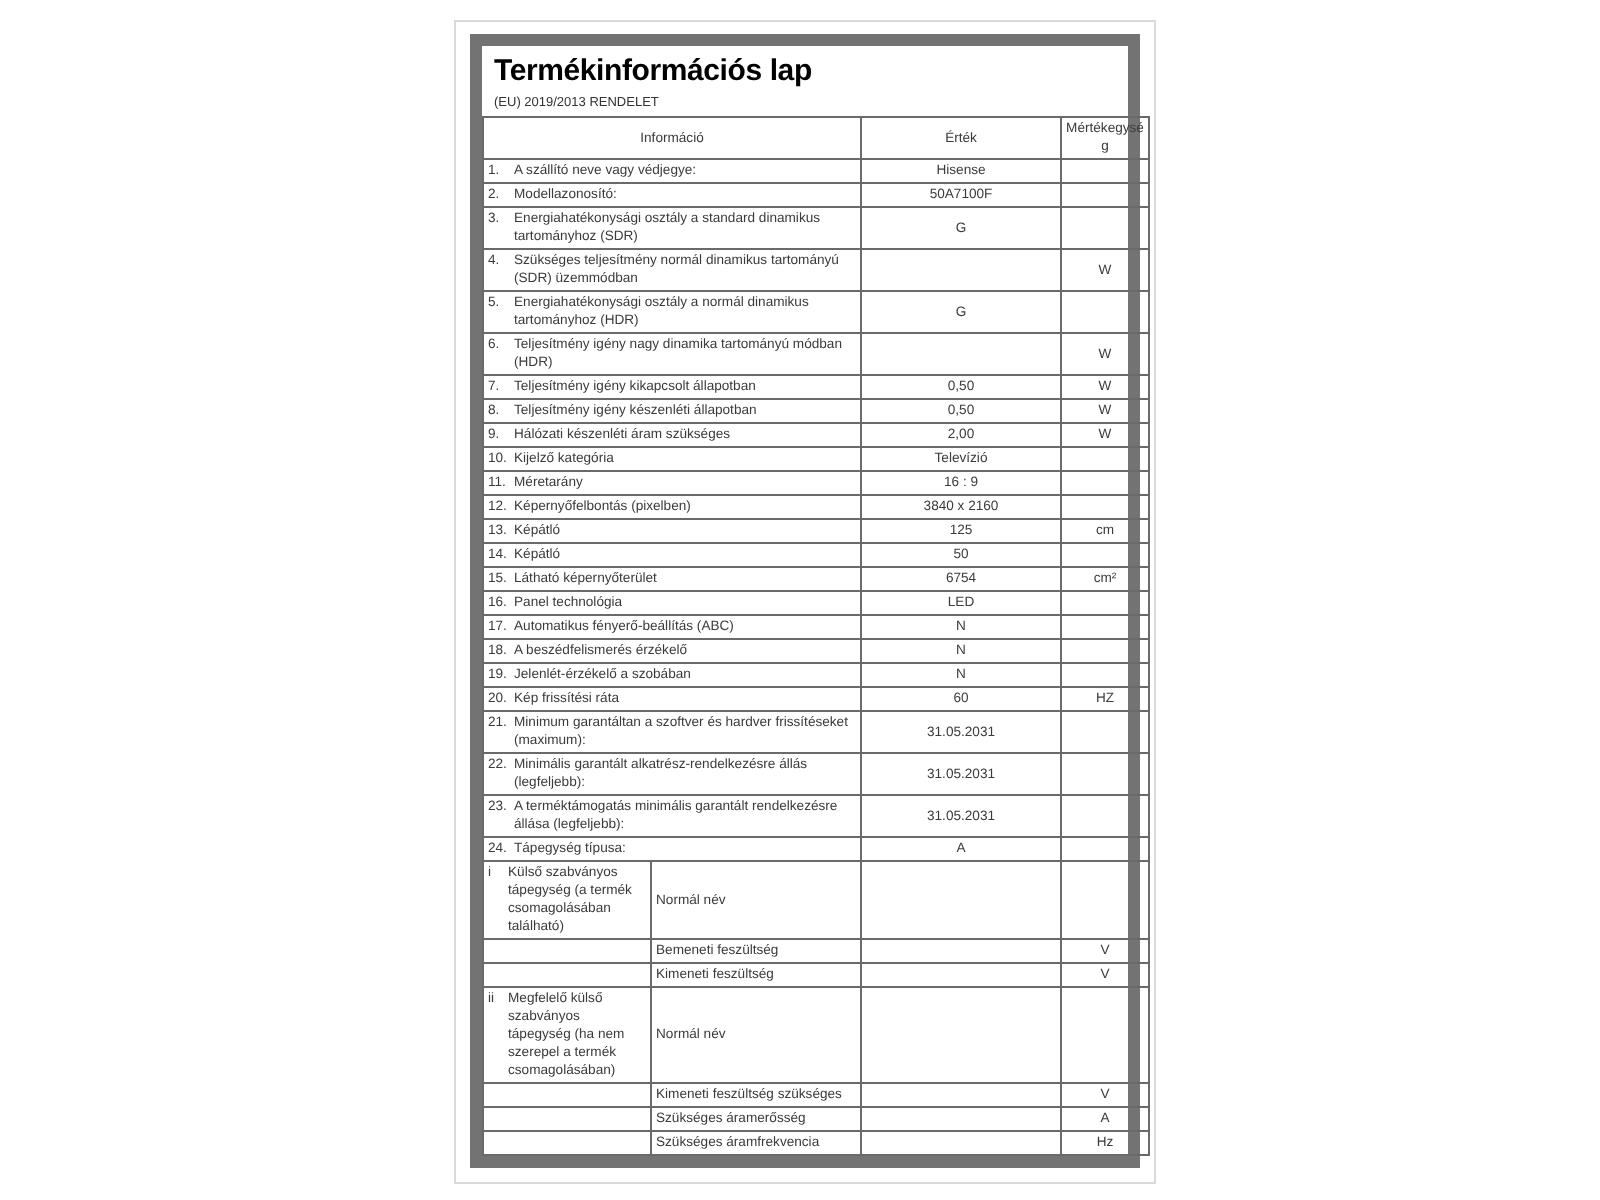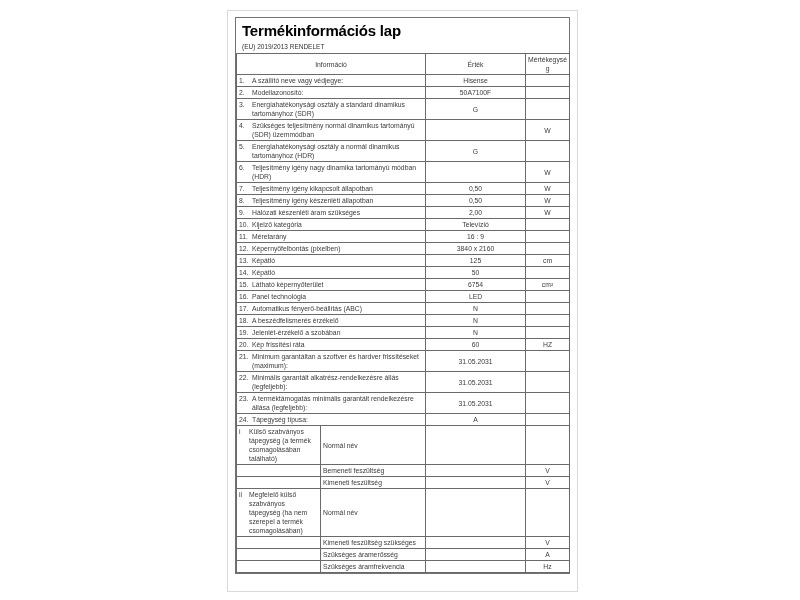--- a/index.html
+++ b/index.html
@@ -12,21 +12,21 @@
   .page {
     position:absolute; left:227px; top:10px;
     width:351px; height:582px;
     background:#ffffff;
     border:1px solid #d9d9d9;
     box-sizing:border-box;
   }
   .doc {
     position:absolute; left:7px; top:6px;
     width:335px;
-    border:1px solid #737373;
+    border:6px solid #737373;
     box-sizing:border-box;
     background:#fff;
   }
   .title-block { padding:4px 6px 3px 6px; }
   .doc-title {
     font-size:15px; font-weight:bold; color:#000;
     letter-spacing:-0.2px;
   }
   .doc-subtitle { font-size:6.5px; color:#333; margin-top:4px; }
 

